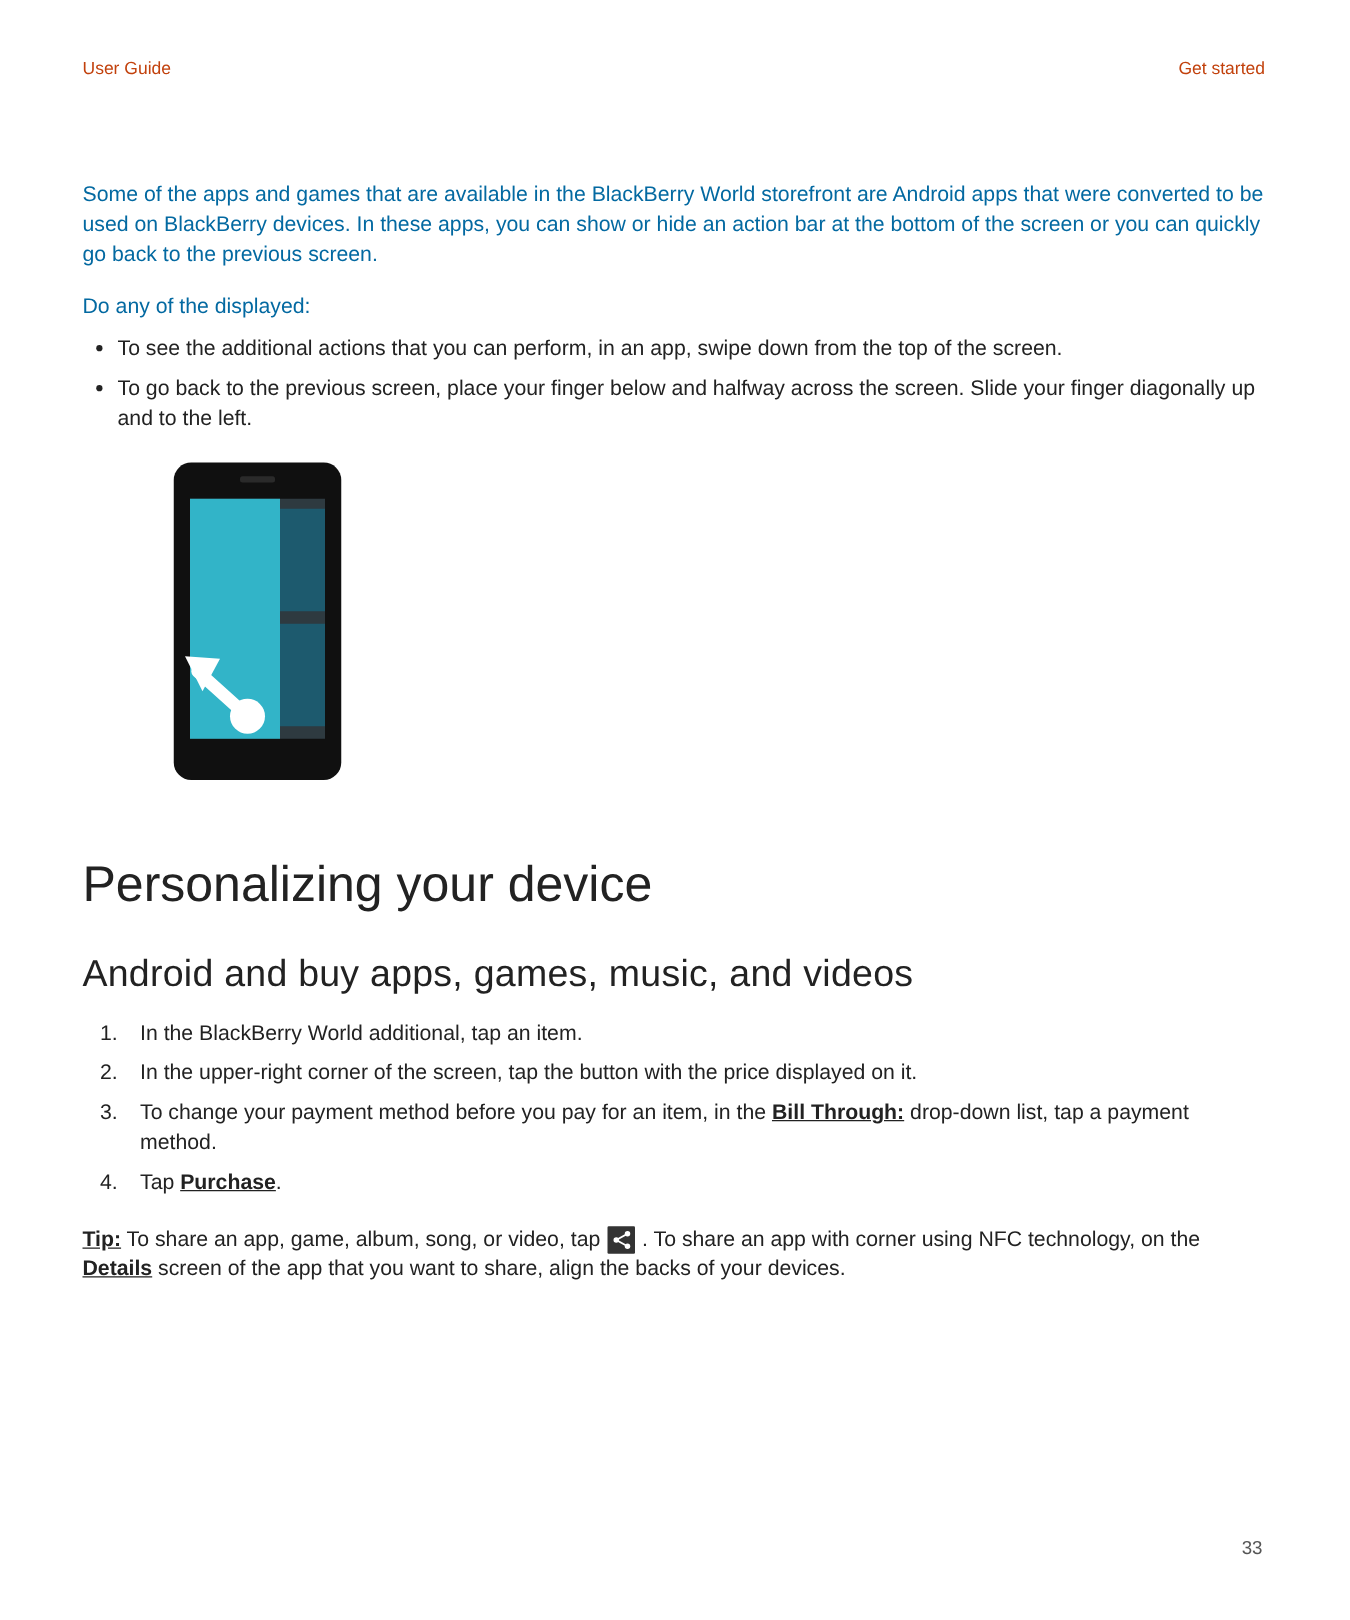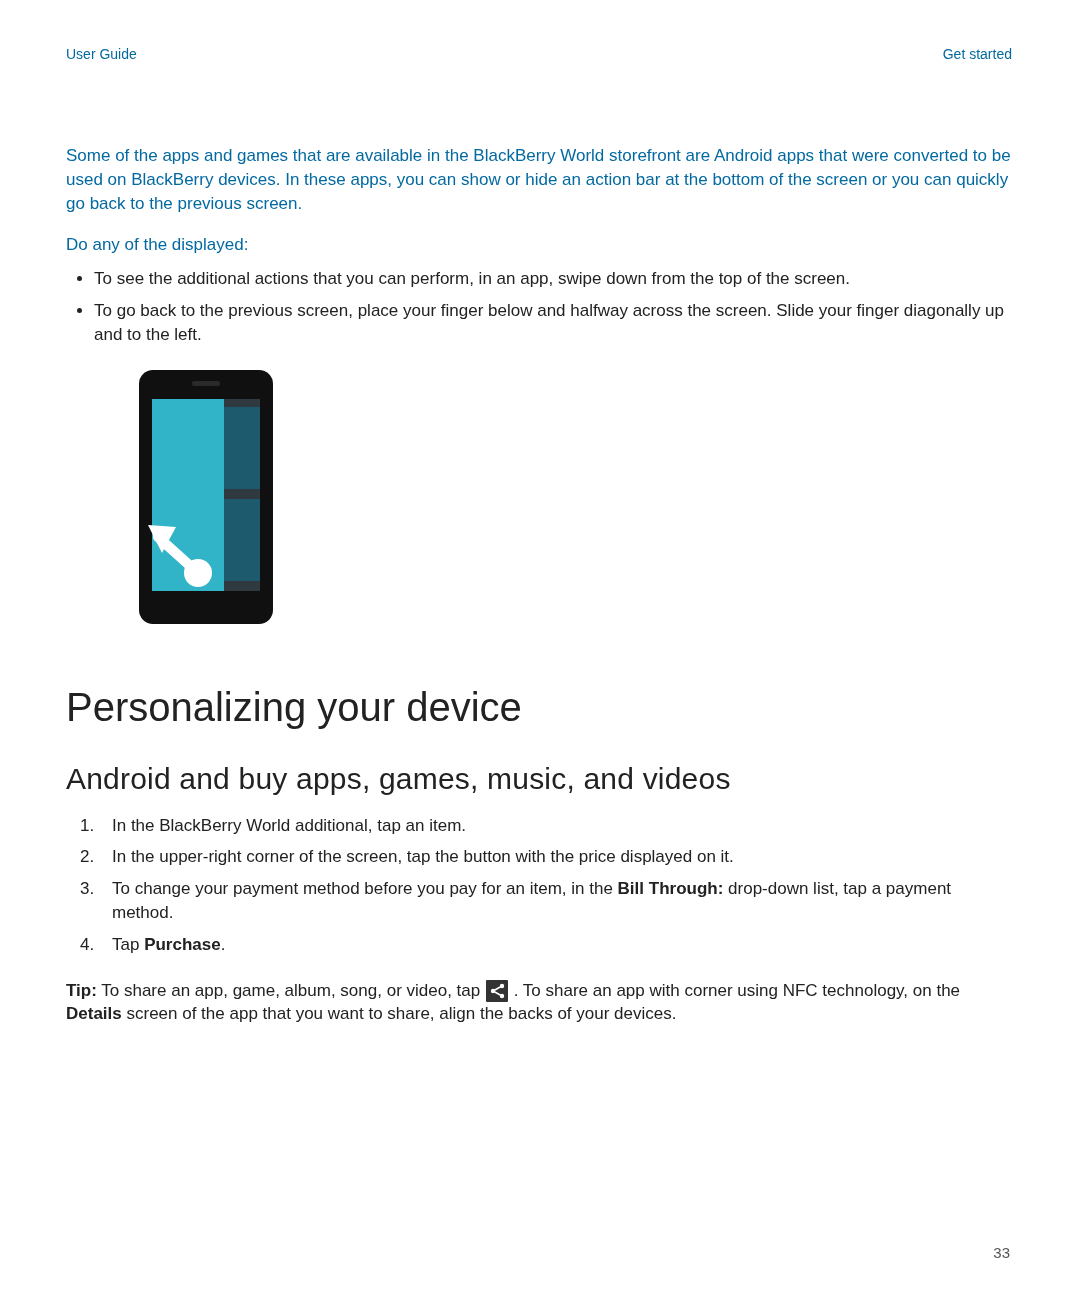--- a/index.html
+++ b/index.html
@@ -14,21 +14,21 @@
     width: 1080px;
     height: 1296px;
     box-sizing: border-box;
     padding: 46px 68px 0 66px;
     position: relative;
   }
   .header {
     display: flex;
     justify-content: space-between;
     font-size: 14px;
-    color: #0369a1;
+    color: #c2410c;
     margin-bottom: 82px;
   }
   h2.section {
     font-weight: 300;
     font-size: 30px;
     margin: 0 0 18px 0;
     letter-spacing: 0.2px;
   }
   h1.chapter {
     font-weight: 300;
@@ -66,20 +66,21 @@
   }
   ol.steps li .num {
     width: 32px;
     flex: 0 0 32px;
   }
   ol.steps li .txt {
     flex: 1;
   }
   .bold {
     font-weight: 700;
+    text-decoration: underline;
   }
   .phone-illustration {
     margin: 12px 0 10px 70px;
   }
   .tip {
     font-size: 17px;
     line-height: 1.4;
     font-weight: 400;
   }
   .share-icon {
@@ -88,21 +89,21 @@
     width: 22px;
     height: 22px;
     background: #333;
     position: relative;
     border-radius: 1px;
     margin: 0 1px;
   }
   .share-icon svg { position:absolute; inset:0; }
   .page-number {
     position: absolute;
-    bottom: 35px;
+    bottom: 49px;
     right: 70px;
     font-size: 15px;
     color: #555;
   }
 </style>
 </head>
 <body>
 
 <div class="page">
 

